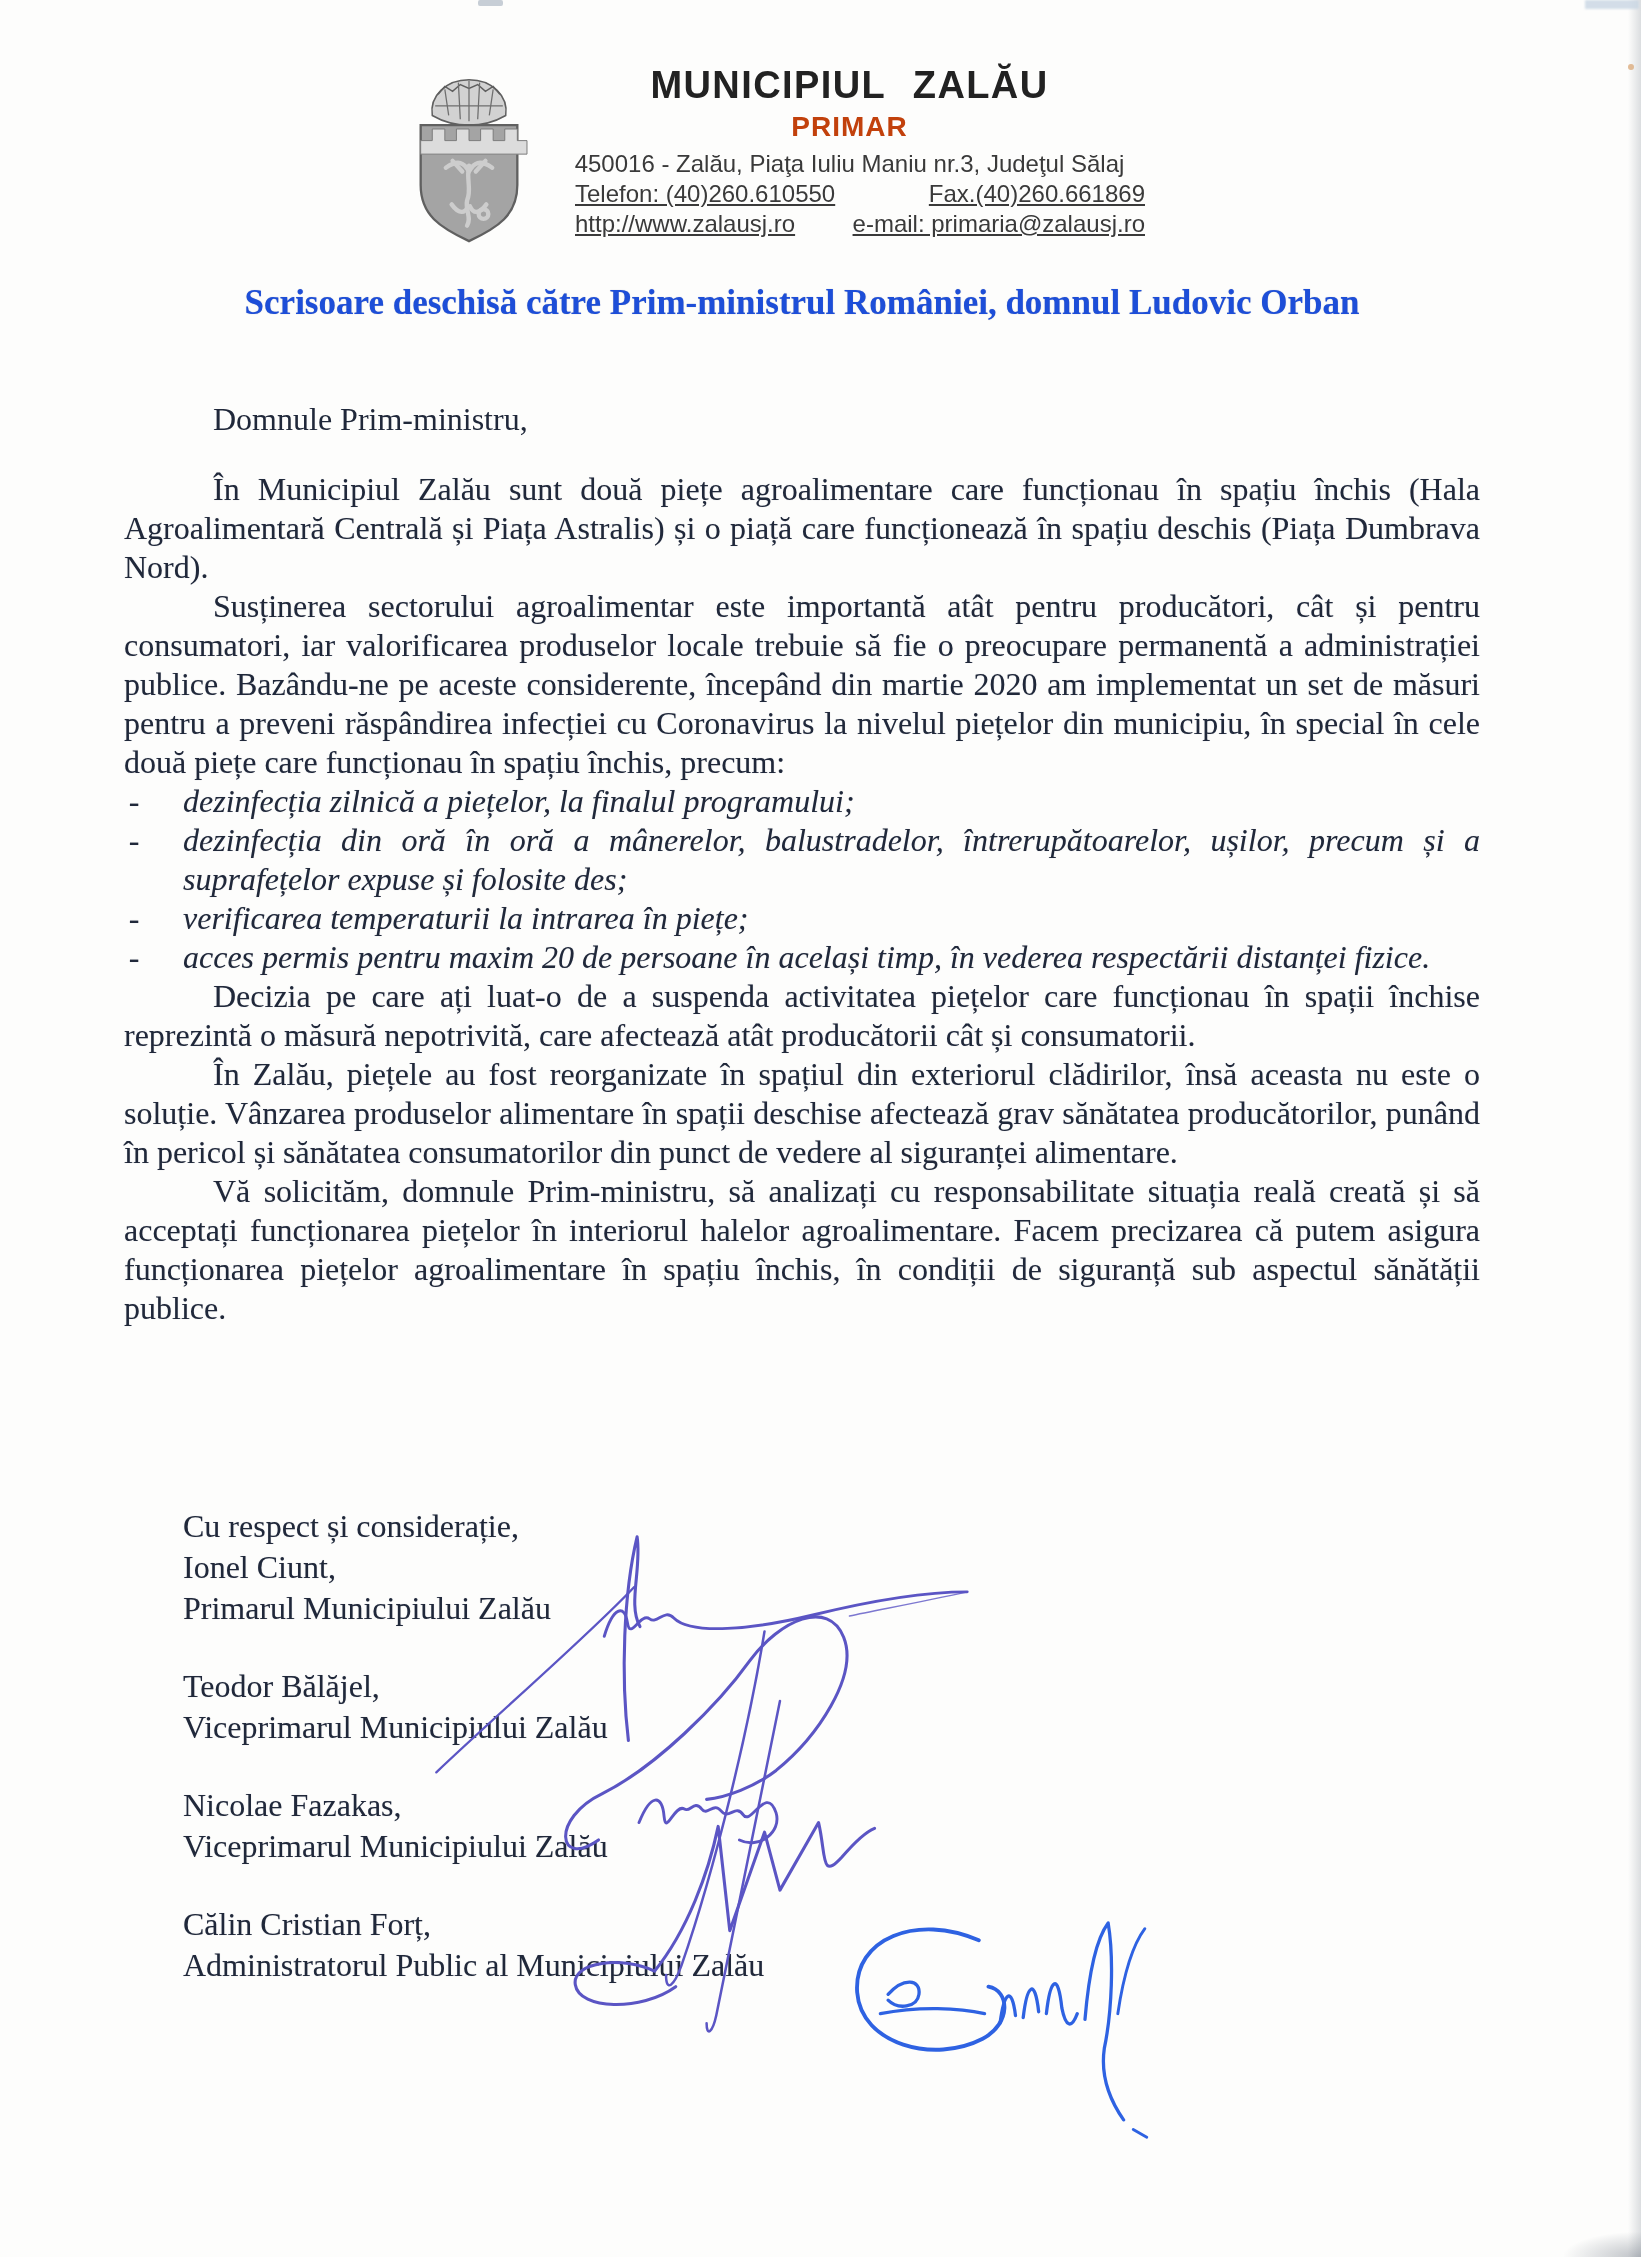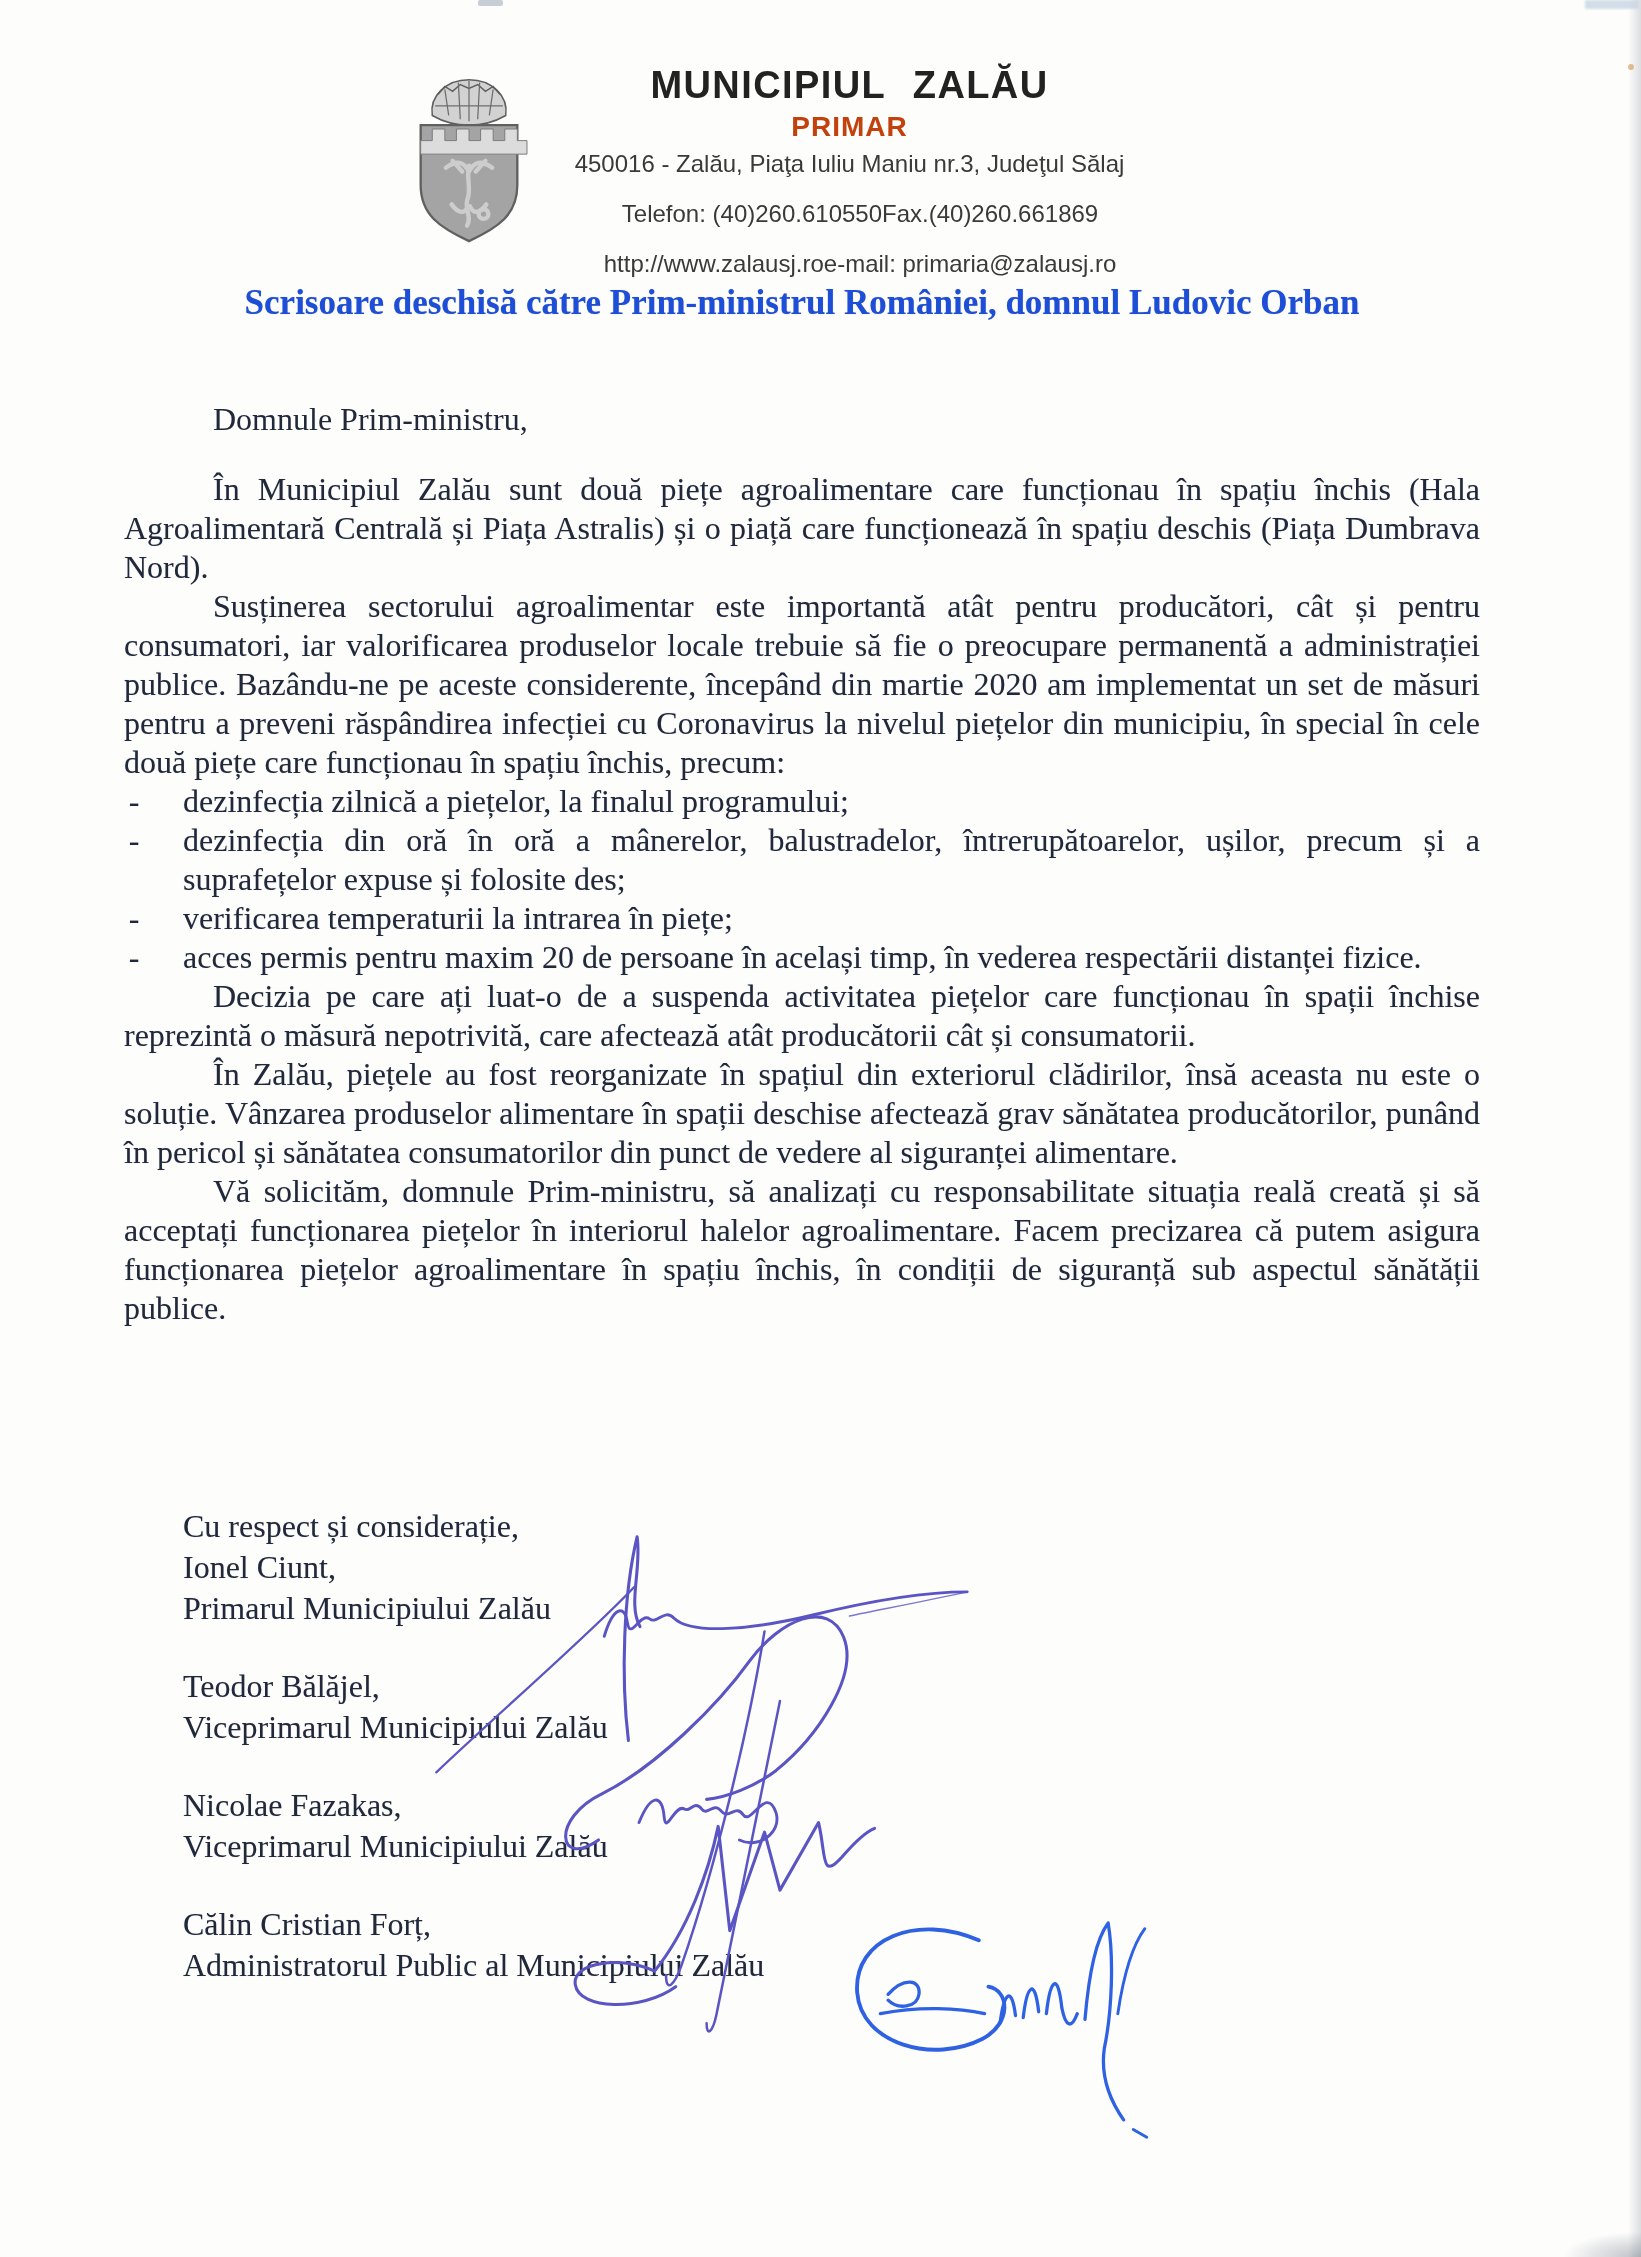--- a/index.html
+++ b/index.html
@@ -15,38 +15,38 @@
   
   .letterhead{position:absolute;left:0;top:0;width:1541px;height:261px;}
   .coat{position:absolute;left:409px;top:71px;width:120px;height:174px;}
   .head-text{
     position:absolute;left:521px;top:64px;width:657px;
     font-family:"Liberation Sans", sans-serif;color:#2e2e2e;text-align:center;
   }
   .head-muni{font-size:38px;font-weight:bold;letter-spacing:1.4px;word-spacing:15.4px;color:#222;}
   .head-office{font-size:28px;font-weight:bold;letter-spacing:1px;margin-top:4px;color:#c2410c;}
   .head-addr{font-size:24px;margin-top:6.8px;color:#3a3a3a;}
-  .head-row{display:flex;justify-content:center;padding:0 33px 0 54px;font-size:24px;margin-top:22px;color:#3a3a3a;}
+  .head-row{display:flex;justify-content:space-between;padding:0 33px 0 54px;font-size:24px;margin-top:2px;color:#3a3a3a;text-decoration:underline;}
   
   .title{
     position:absolute;left:124px;top:283px;width:1356px;margin:0;
     font-size:35px;font-weight:bold;text-align:center;color:#1d4ed8;
     text-shadow:0 0 1px rgba(20,30,60,.3);
   }
   .salutation{
     position:absolute;left:124px;top:401px;width:1356px;margin:0;
     font-size:32px;text-indent:89px;
   }
   .body-text{
     position:absolute;left:124px;top:470px;width:1356px;
     font-size:32px;line-height:39px;text-align:justify;
     text-shadow:0 0 1px rgba(25,35,70,.22);
   }
   .para{margin:0;text-indent:89px;}
-  ul.measures{margin:0;padding:0;list-style:none;}
+  ul.measures{margin:0;padding:0;list-style:none;font-style:italic;}
   ul.measures li{position:relative;padding-left:59px;margin:0;}
   ul.measures li::before{content:"-";position:absolute;left:4.8px;top:0;}
   
   .sig-block{
     position:absolute;left:183px;top:1506px;width:966px;
     font-size:32px;line-height:41px;
     text-shadow:0 0 1px rgba(25,35,70,.22);
   }
   .sig-block p{margin:0;}
   .signatory{margin-top:37px;}

